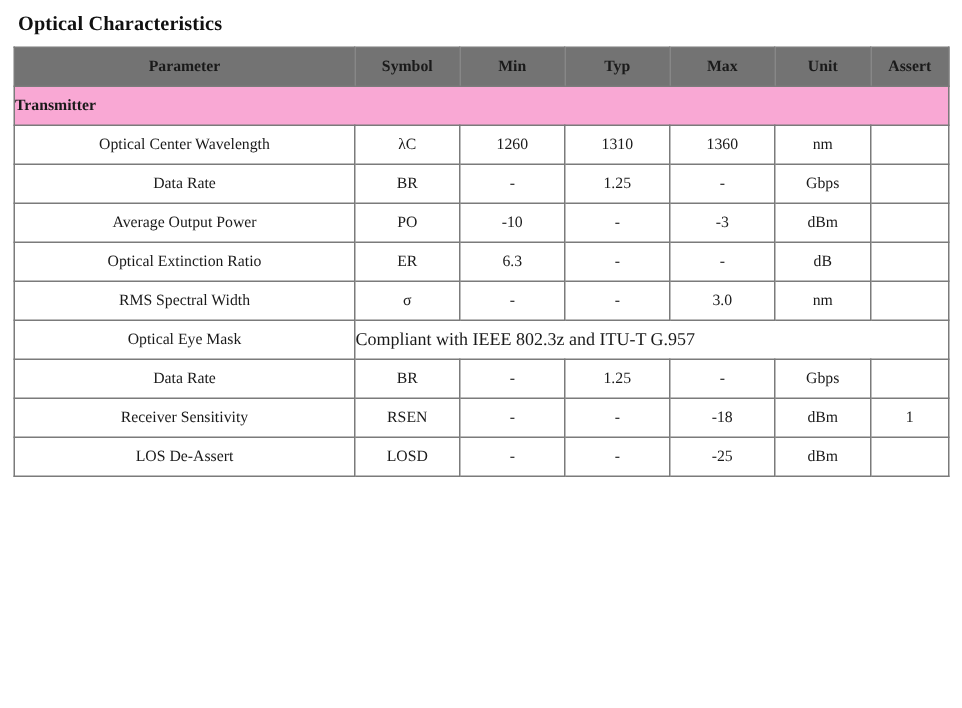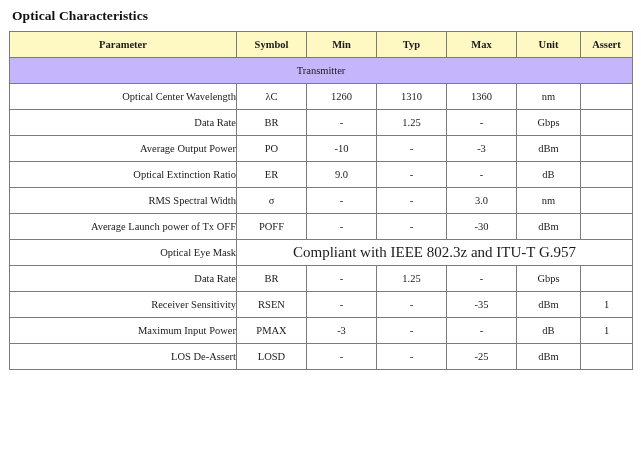--- a/index.html
+++ b/index.html
@@ -35,49 +35,47 @@
     table-layout: fixed;
     font-size: 10.5px;
   }
   table.spec th, table.spec td {
     border: 1px solid #7b7b7b;
     padding: 0;
     height: 25px;
     vertical-align: middle;
   }
   .hdr-row th {
-    background: #fef9c3;
+    background: #737373;
     font-weight: bold;
     text-align: center;
     font-size: 10.5px;
     color: #1a1a1a;
     height: 26px;
   }
   .section-row td {
-    background: #c4b5fd;
-    font-weight: normal;
-    text-align: center;
+    background: #f9a8d4;
+    font-weight: bold;
     font-size: 10.5px;
     color: #1a1a1a;
     height: 22px;
   }
   td.param {
-    text-align: right;
+    text-align: center;
     padding-left: 8px;
     font-size: 10.5px;
     color: #1a1a1a;
   }
   td.ctr {
     text-align: center;
     font-size: 10.5px;
     color: #1a1a1a;
   }
   td.note-span {
-    text-align: center;
-    font-size: 15px;
+    font-size: 12px;
     color: #1a1a1a;
   }
   
   col.c-param { width: 227px; }
   col.c-sym   { width: 70px; }
   col.c-min   { width: 70px; }
   col.c-typ   { width: 70px; }
   col.c-max   { width: 70px; }
   col.c-unit  { width: 64px; }
   col.c-notes { width: 52px; }
@@ -138,42 +136,33 @@
         <td class="ctr">PO</td>
         <td class="ctr">-10</td>
         <td class="ctr">-</td>
         <td class="ctr">-3</td>
         <td class="ctr">dBm</td>
         <td class="ctr"></td>
       </tr>
       <tr>
         <td class="param">Optical Extinction Ratio</td>
         <td class="ctr">ER</td>
-        <td class="ctr">9.0</td>
+        <td class="ctr">6.3</td>
         <td class="ctr">-</td>
         <td class="ctr">-</td>
         <td class="ctr">dB</td>
         <td class="ctr"></td>
       </tr>
       <tr>
         <td class="param">RMS Spectral Width</td>
         <td class="ctr">σ</td>
         <td class="ctr">-</td>
         <td class="ctr">-</td>
         <td class="ctr">3.0</td>
         <td class="ctr">nm</td>
-        <td class="ctr"></td>
-      </tr>
-      <tr>
-        <td class="param">Average Launch power of Tx OFF</td>
-        <td class="ctr">POFF</td>
-        <td class="ctr">-</td>
-        <td class="ctr">-</td>
-        <td class="ctr">-30</td>
-        <td class="ctr">dBm</td>
         <td class="ctr"></td>
       </tr>
       <tr>
         <td class="param">Optical Eye Mask</td>
         <td class="note-span" colspan="6">Compliant with IEEE 802.3z and ITU-T G.957</td>
       </tr>
 
       <tr>
         <td class="param">Data Rate</td>
         <td class="ctr">BR</td>
@@ -181,31 +170,22 @@
         <td class="ctr">1.25</td>
         <td class="ctr">-</td>
         <td class="ctr">Gbps</td>
         <td class="ctr"></td>
       </tr>
       <tr>
         <td class="param">Receiver Sensitivity</td>
         <td class="ctr">RSEN</td>
         <td class="ctr">-</td>
         <td class="ctr">-</td>
-        <td class="ctr">-35</td>
+        <td class="ctr">-18</td>
         <td class="ctr">dBm</td>
-        <td class="ctr">1</td>
-      </tr>
-      <tr>
-        <td class="param">Maximum Input Power</td>
-        <td class="ctr">PMAX</td>
-        <td class="ctr">-3</td>
-        <td class="ctr">-</td>
-        <td class="ctr">-</td>
-        <td class="ctr">dB</td>
         <td class="ctr">1</td>
       </tr>
       <tr>
         <td class="param">LOS De-Assert</td>
         <td class="ctr">LOSD</td>
         <td class="ctr">-</td>
         <td class="ctr">-</td>
         <td class="ctr">-25</td>
         <td class="ctr">dBm</td>
         <td class="ctr"></td>

